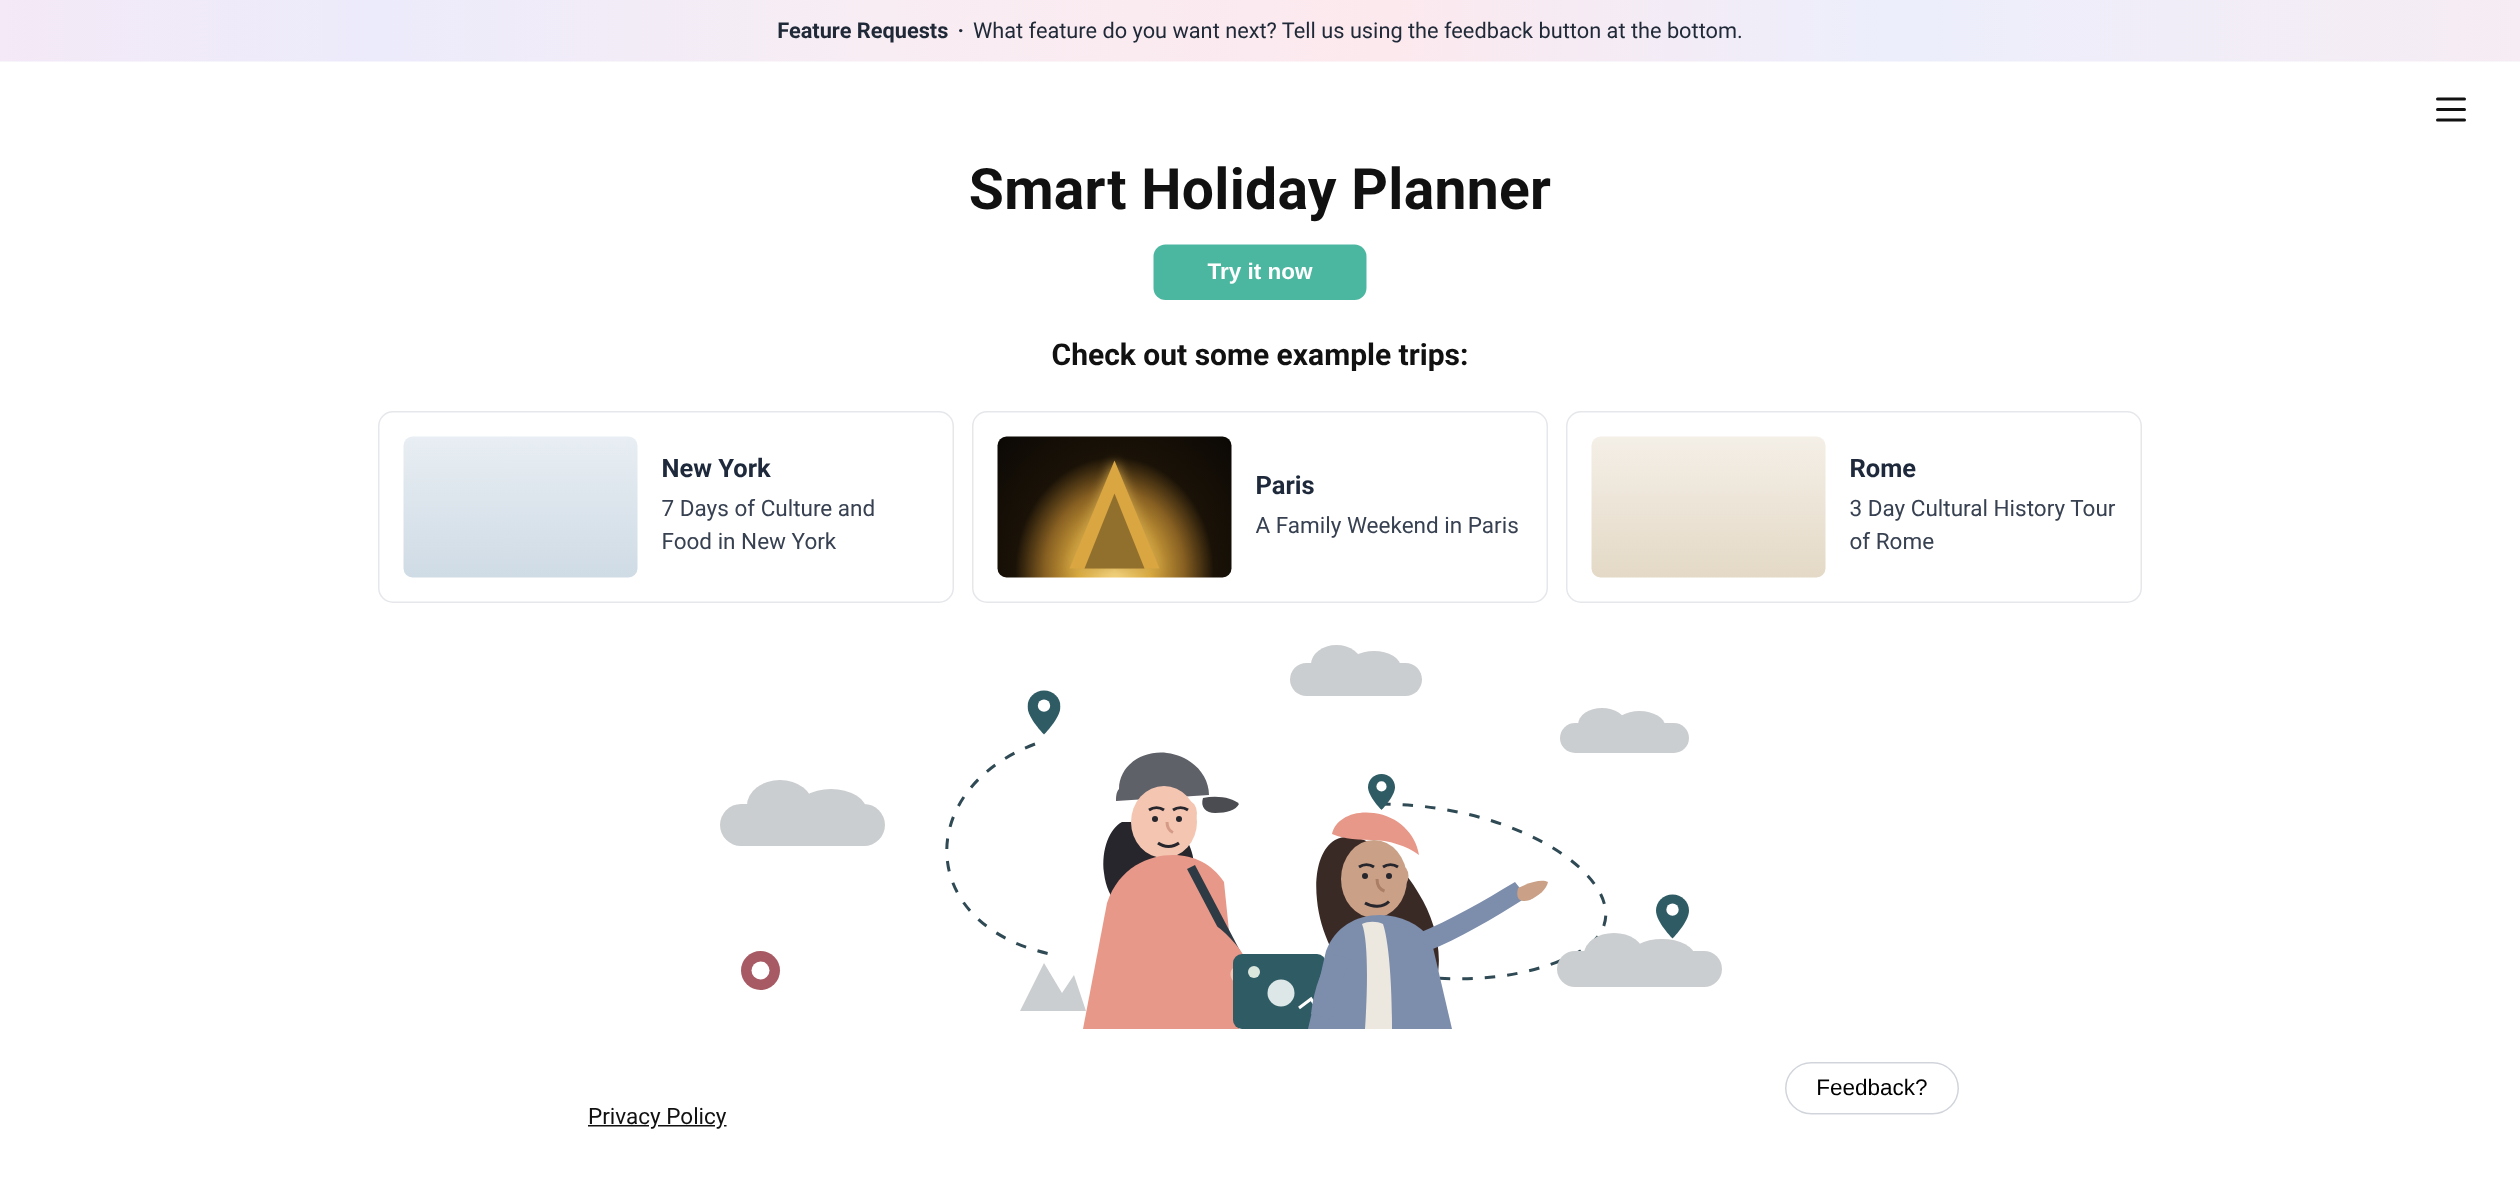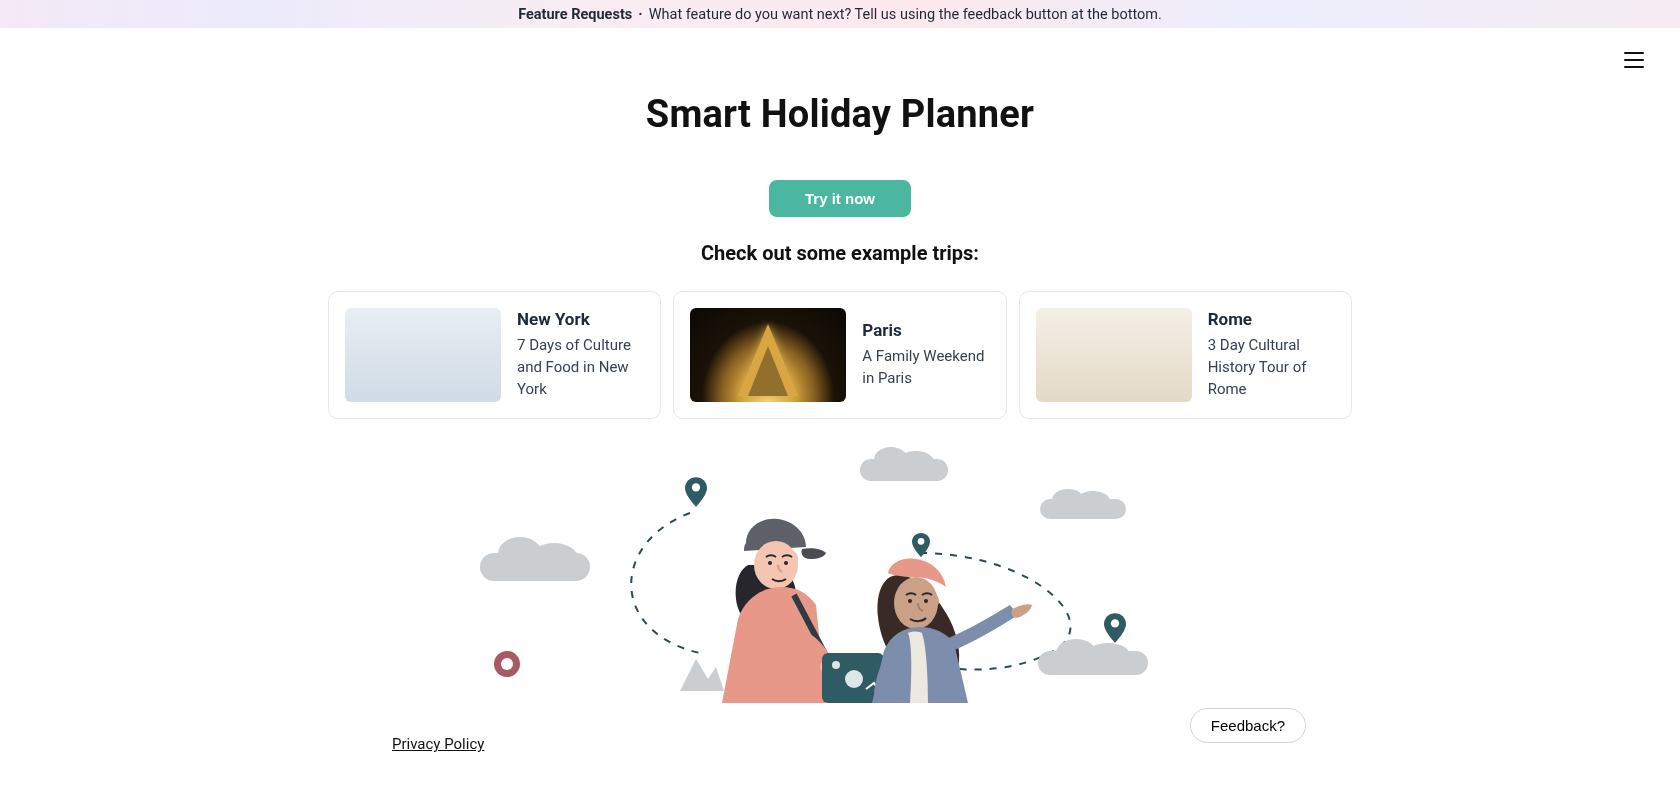--- a/index.html
+++ b/index.html
@@ -6,21 +6,21 @@
   body {
     font-family: -apple-system, BlinkMacSystemFont, "Segoe UI", Roboto, Helvetica, Arial, sans-serif;
     background: #fff;
     color: #111;
     width: 1680px;
     height: 791px;
     overflow: hidden;
     position: relative;
   }
   .announcement {
-    height: 28px;
+    height: 41px;
     width: 100%;
     background: linear-gradient(90deg, #f4e9f6 0%, #ecebfb 15%, #f8edf3 35%, #fce9ee 55%, #eceefc 75%, #f6ecf3 100%);
     display: flex;
     align-items: center;
     justify-content: center;
     font-size: 14.5px;
     color: #1f2937;
   }
   .announcement .bold { font-weight: 700; }
   .announcement .dot { margin: 0 6px; font-weight: 700; }
@@ -54,42 +54,42 @@
     font-weight: 700;
     letter-spacing: 0.2px;
   }
   .subtitle {
     margin-top: 28px;
     font-size: 19px;
     line-height: 1.55;
     color: #111;
   }
   .cta {
-    margin: 44px auto 0;
+    margin: 14px auto 0;
     display: inline-block;
     background: #4cb7a1;
     color: #fff;
     font-weight: 600;
     font-size: 15px;
     border: none;
     padding: 10px 36px;
     border-radius: 8px;
     cursor: pointer;
   }
   .examples-heading {
     margin-top: 24px;
     font-size: 20px;
     font-weight: 700;
   }
   .cards {
     margin: 26px auto 0;
     display: flex;
     gap: 12px;
     justify-content: center;
-    width: 1024px;
+    width: 1176px;
   }
   .card {
     flex: 1;
     border: 1px solid #e5e7eb;
     border-radius: 10px;
     padding: 16px;
     display: flex;
     gap: 16px;
     align-items: center;
     text-align: left;

